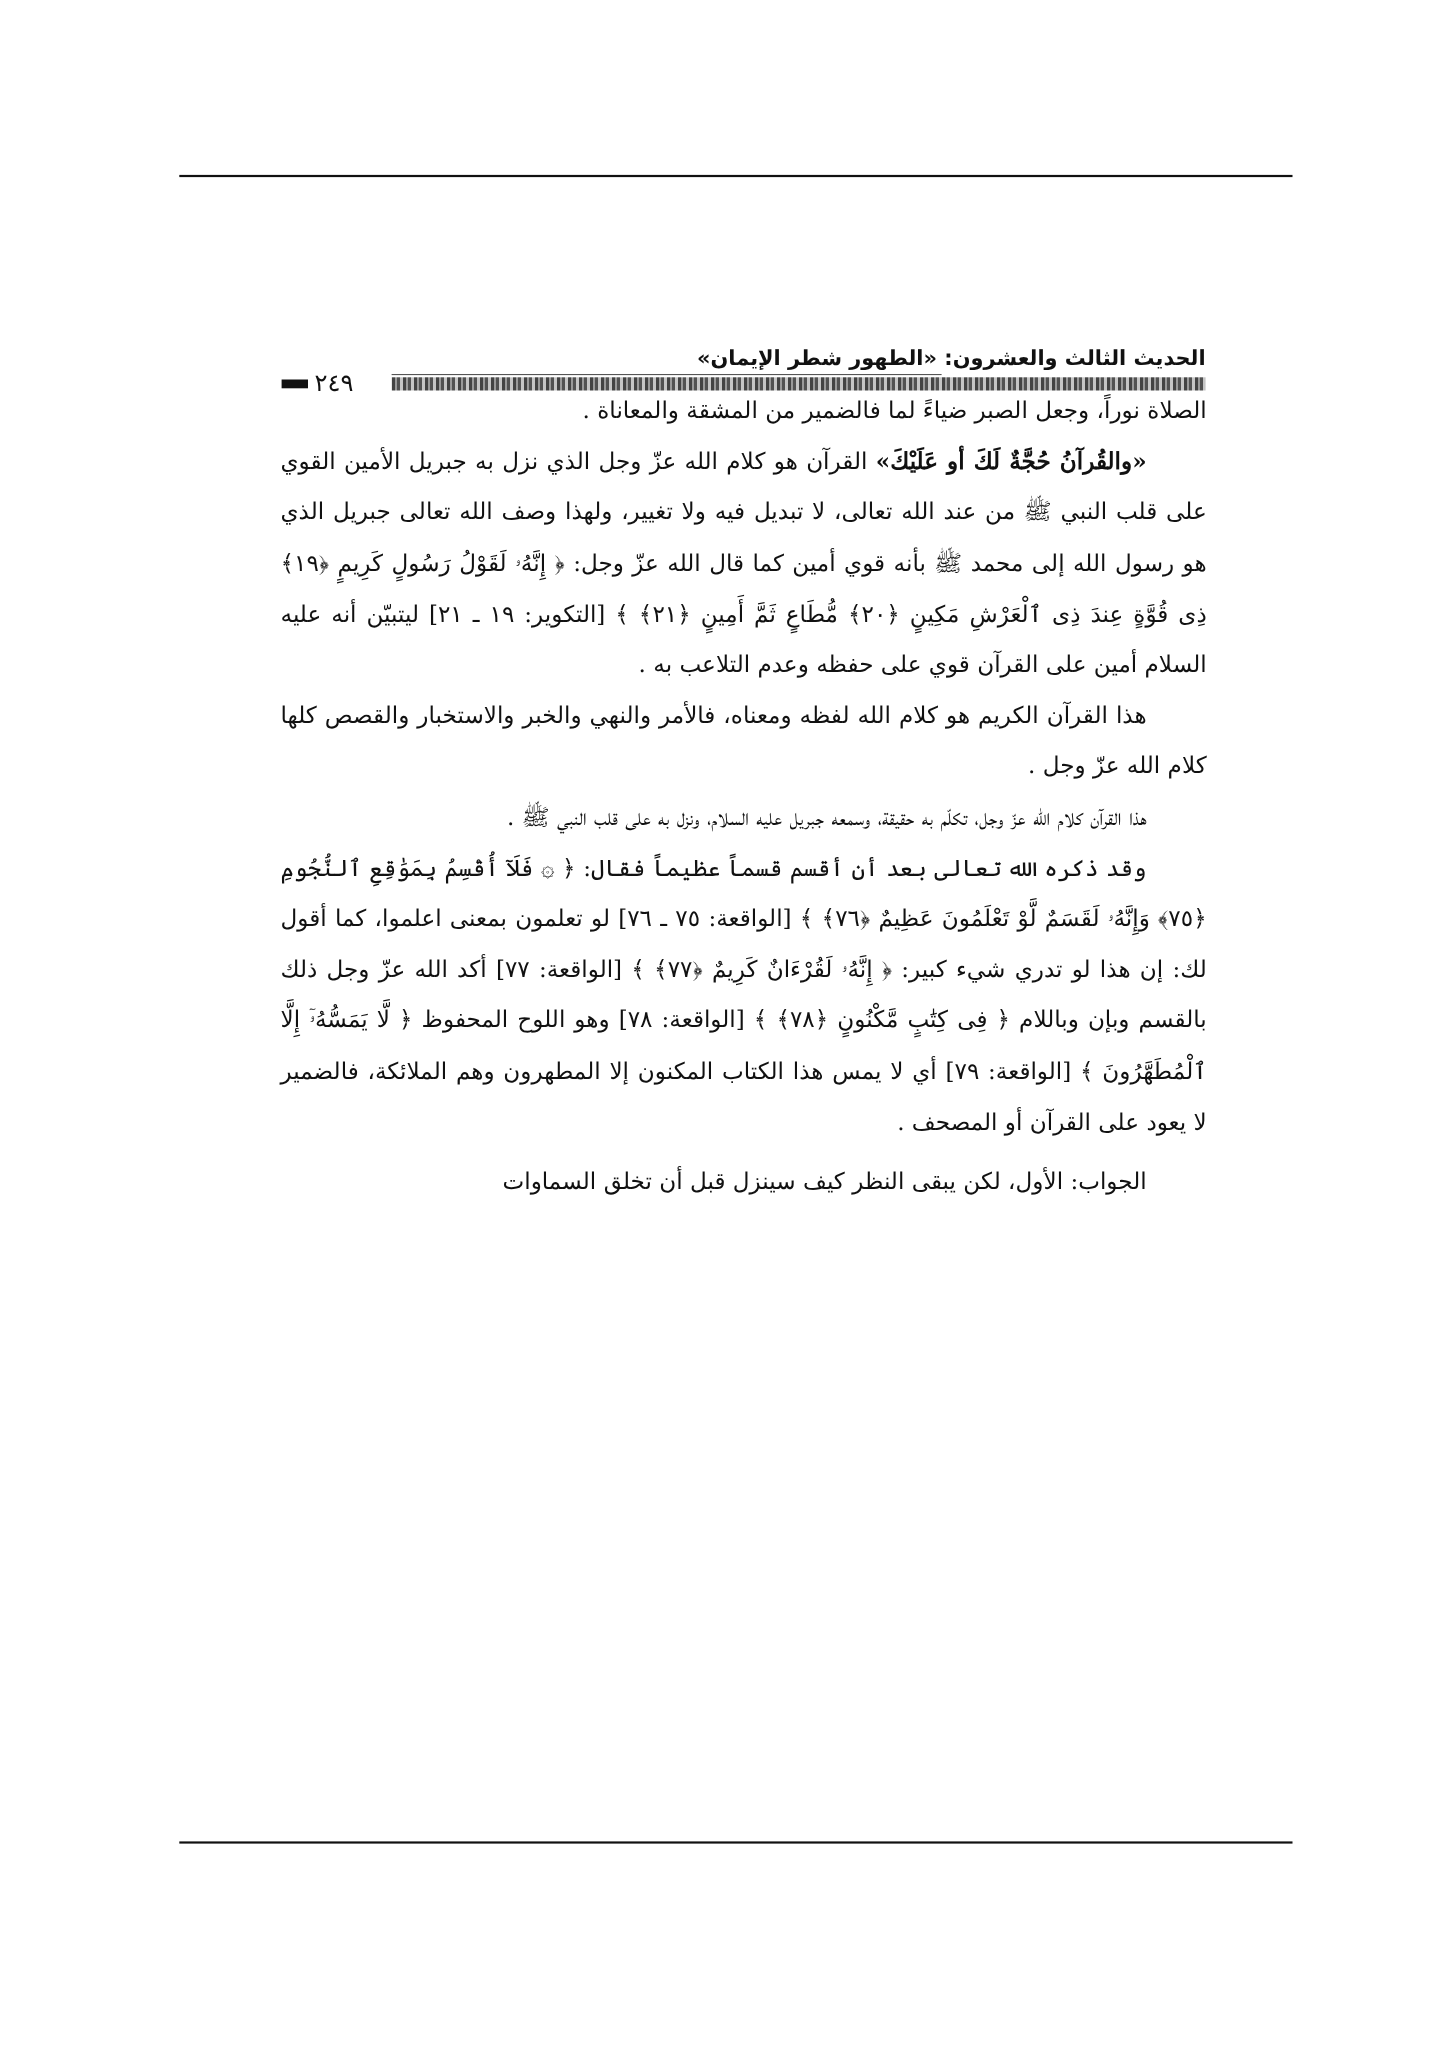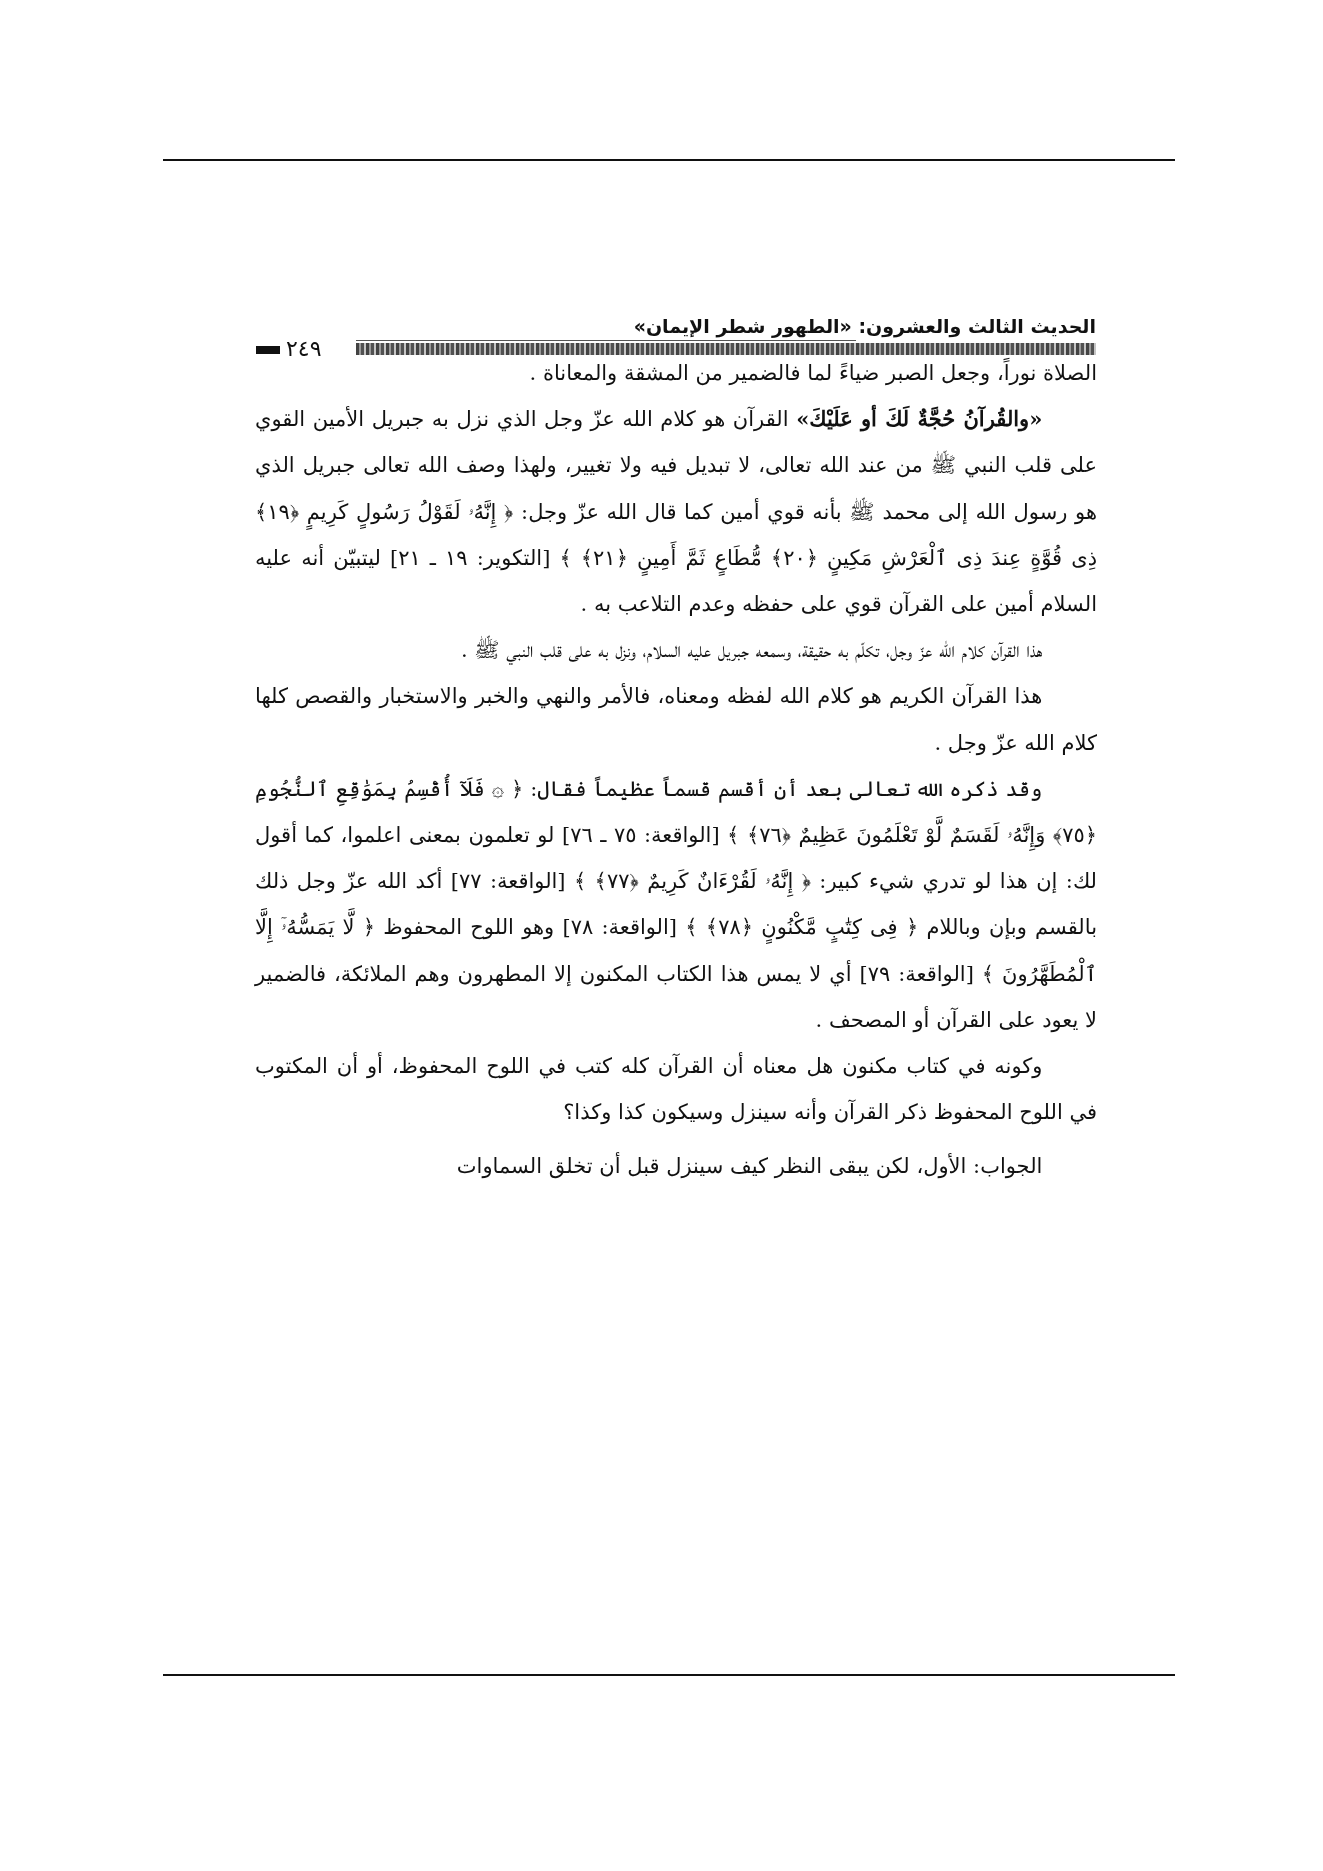--- a/index.html
+++ b/index.html
@@ -30,20 +30,19 @@
   <div class="header-thinline"></div>
   <div class="header-band"></div>
   <div class="page-number">
     <span class="bar"></span><span>٢٤٩</span>
   </div>
 </div>
 
 <div class="body">
   <p><span>الصلاة نوراً، وجعل الصبر ضياءً لما فالضمير من المشقة والمعاناة .</span></p>
   <p class="indent"><span class="quote-bold">«والقُرآنُ حُجَّةٌ لَكَ أو عَلَيْكَ»</span><span> القرآن هو كلام الله عزّ وجل الذي نزل به جبريل الأمين القوي على قلب النبي ﷺ من عند الله تعالى، لا تبديل فيه ولا تغيير، ولهذا وصف الله تعالى جبريل الذي هو رسول الله إلى محمد ﷺ بأنه قوي أمين كما قال الله عزّ وجل: ﴿ إِنَّهُۥ لَقَوْلُ رَسُولٍ كَرِيمٍ ﴿١٩﴾ ذِى قُوَّةٍ عِندَ ذِى ٱلْعَرْشِ مَكِينٍ ﴿٢٠﴾ مُّطَاعٍ ثَمَّ أَمِينٍ ﴿٢١﴾ ﴾ [التكوير: ١٩ ـ ٢١] ليتبيّن أنه عليه السلام أمين على القرآن قوي على حفظه وعدم التلاعب به .</span></p>
+  <p class="indent"><span>هذا القرآن الكريم هو كلام الله لفظه ومعناه، فالأمر والنهي والخبر والاستخبار والقصص كلها كلام الله عزّ وجل .</span></p>
   <p class="indent"><span>هذا القرآن كلام الله عزّ وجل، تكلّم به حقيقة، وسمعه جبريل عليه السلام، ونزل به على قلب النبي ﷺ .</span></p>
-  <p class="indent"><span>هذا القرآن الكريم هو كلام الله لفظه ومعناه، فالأمر والنهي والخبر والاستخبار والقصص كلها كلام الله عزّ وجل .</span></p>
   <p class="indent"><span>وقد ذكره الله تعالى بعد أن أقسم قسماً عظيماً فقال: ﴿ ۞ فَلَآ أُقْسِمُ بِمَوَٰقِعِ ٱلنُّجُومِ ﴿٧٥﴾ وَإِنَّهُۥ لَقَسَمٌ لَّوْ تَعْلَمُونَ عَظِيمٌ ﴿٧٦﴾ ﴾ [الواقعة: ٧٥ ـ ٧٦] لو تعلمون بمعنى اعلموا، كما أقول لك: إن هذا لو تدري شيء كبير: ﴿ إِنَّهُۥ لَقُرْءَانٌ كَرِيمٌ ﴿٧٧﴾ ﴾ [الواقعة: ٧٧] أكد الله عزّ وجل ذلك بالقسم وبإن وباللام ﴿ فِى كِتَٰبٍ مَّكْنُونٍ ﴿٧٨﴾ ﴾ [الواقعة: ٧٨] وهو اللوح المحفوظ ﴿ لَّا يَمَسُّهُۥٓ إِلَّا ٱلْمُطَهَّرُونَ ﴾ [الواقعة: ٧٩] أي لا يمس هذا الكتاب المكنون إلا المطهرون وهم الملائكة، فالضمير لا يعود على القرآن أو المصحف .</span></p>
-  <p class="indent"><span>وكونه في كتاب مكنون هل معناه أن القرآن كله كتب في اللوح المحفوظ، أو أن المكتوب في اللوح المحفوظ ذكر القرآن وأنه سينزل وسيكون كذا وكذا؟</span></p>
   <p class="indent" style="margin-top:8px"><span>الجواب: الأول، لكن يبقى النظر كيف سينزل قبل أن تخلق السماوات</span></p>
 </div>
 
 <div class="rule bottom"></div>
 
 </body></html>

